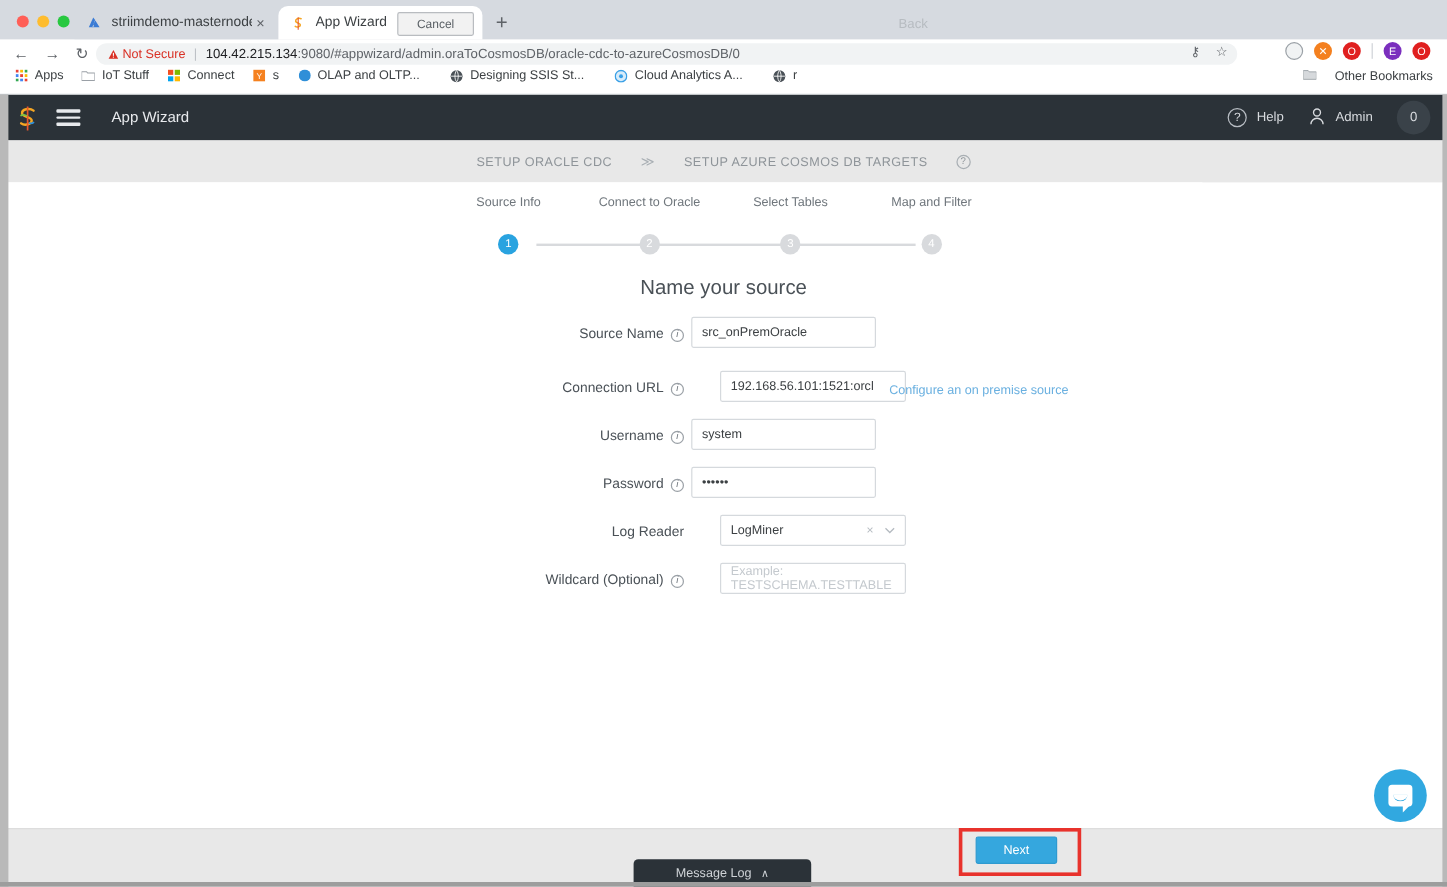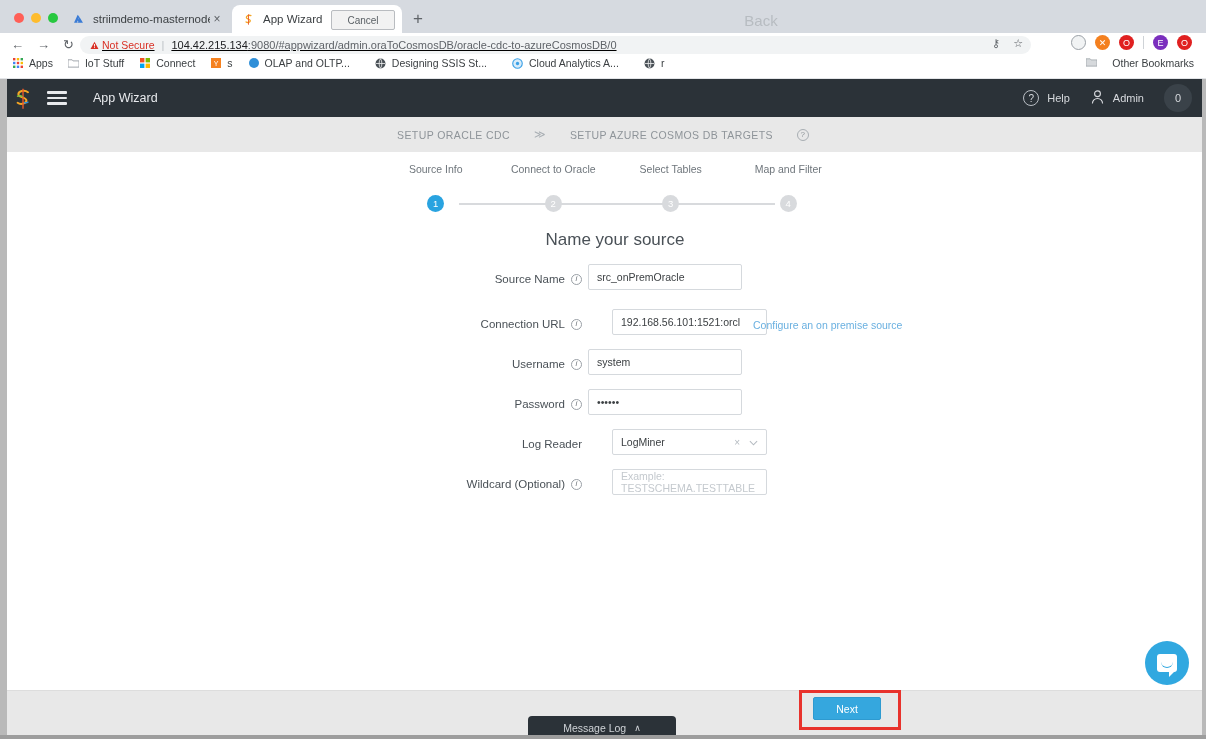--- a/index.html
+++ b/index.html
@@ -46,21 +46,21 @@
   .omnibar {
     position: absolute; left: 0; top: 33px; width: 1206px; height: 24px;
     background: #ffffff;
   }
   .navbtns { position: absolute; left: 11px; top: 4px; display: flex; gap: 13px;
              color: #5f6368; font-size: 13px; line-height: 15px; }
   .urlpill {
     position: absolute; left: 80px; top: 3px; height: 18px; right: 175px;
     background: #f1f3f4; border-radius: 9px;
     display: flex; align-items: center; padding: 0 10px;
-    font-size: 11px; white-space: nowrap; overflow: hidden; text-decoration: underline;
+    font-size: 11px; white-space: nowrap; overflow: hidden;
   }
   .notsecure { color: #d93025; display: flex; align-items: center; gap: 3px; font-size: 10.5px; }
   .urlsep { color: #bdc1c6; margin: 0 7px; }
   .urlhost { color: #202124; }
   .urlrest { color: #5f6368; }
   .pillicons { position: absolute; right: 183px; top: 4px; display: flex; gap: 13px;
                align-items: center; color: #5f6368; font-size: 11px; }
   .extIcons { position: absolute; right: 14px; top: 2px; display: flex; gap: 9px; align-items: center; }
   .extIcons .ic { width: 15px; height: 15px; border-radius: 50%;
                   display: flex; align-items: center; justify-content: center;
@@ -97,21 +97,21 @@
     position: absolute; left: 0; top: 117px; width: 1206px; height: 35px;
     background: #e8e8e8;
     display: flex; align-items: center; justify-content: center;
     gap: 24px; font-size: 10.5px; color: #8e9499; letter-spacing: .4px;
   }
   .crumbbar .sep { color: #a8aeb3; font-size: 11px; }
   .crumbbar .qm { width: 12px; height: 12px; border-radius: 50%; border: 1px solid #a8aeb3;
                   display: flex; align-items: center; justify-content: center; font-size: 8px; }
 
   .content {
-    position: absolute; left: 12px; top: 152px; width: 1002px; height: 538px;
+    position: absolute; left: 0; top: 152px; width: 1002px; height: 538px;
     background: #ffffff;
   }
 
   
   .steplabels { position: absolute; left: 365px; top: 11px; width: 470px;
                 display: flex; }
   .steplabels span { flex: 1; text-align: center; font-size: 10.5px; color: #6f767c; }
   .stepline { position: absolute; left: 447px; top: 51px; width: 316px; height: 2px; background: #d8dadd; }
   .stepdots { position: absolute; left: 365px; top: 43px; width: 470px; display: flex; }
   .stepdots .dwrap { flex: 1; display: flex; justify-content: center; }
@@ -161,21 +161,21 @@
     background: #e8e8e8; border-top: 1px solid #dddddd;
   }
   .btn-cancel {
     position: absolute; left: 331px; top: 10px; width: 64px; height: 20px;
     border: 1px solid #b9bcc0; background: #f2f2f2; border-radius: 2px;
     font-size: 10px; color: #5a6view; color: #5a6065;
     display: flex; align-items: center; justify-content: center;
   }
   .btn-back {
     position: absolute; left: 741px; top: 10px; width: 40px; height: 20px;
-    font-size: 15px; color: #b7bcc1;
+    font-size: 11px; color: #b7bcc1;
     display: flex; align-items: center; justify-content: center;
   }
   .hl {
     position: absolute; left: 799px; top: 690px; width: 102px; height: 40px;
     border: 3px solid #e8322c; background: transparent;
   }
   .btn-next {
     position: absolute; left: 813px; top: 697px; width: 68px; height: 23px;
     background: #35a7de; border: 1px solid #2e9ad0; border-radius: 2px;
     font-size: 10.5px; color: #ffffff;

